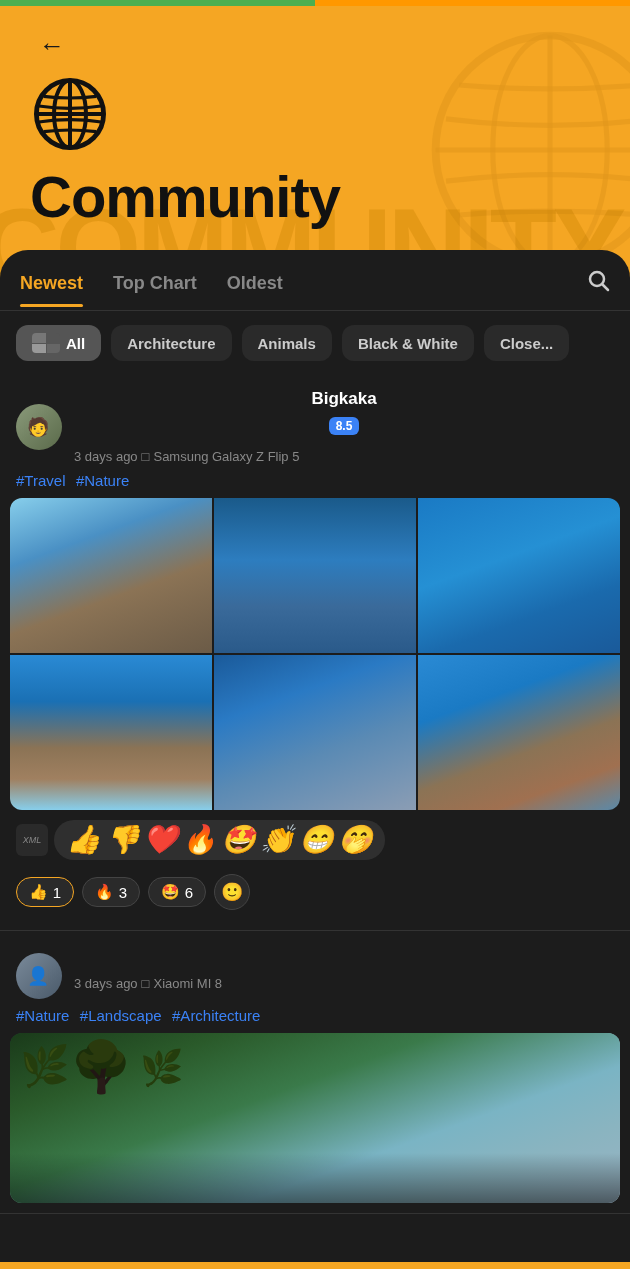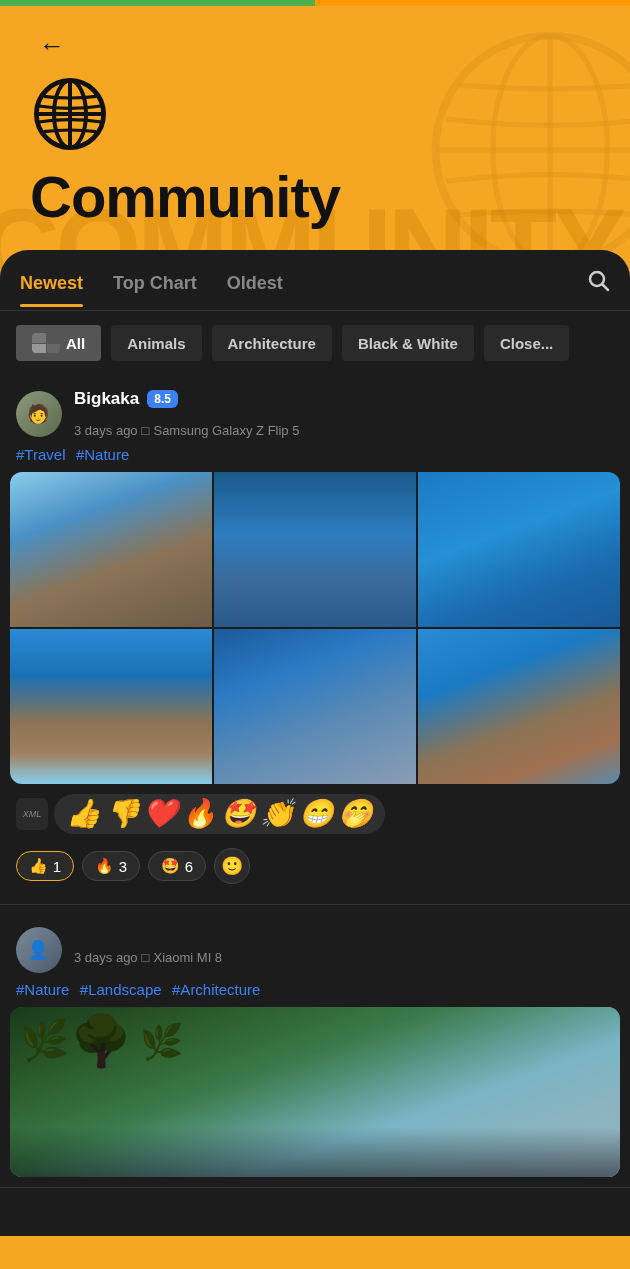--- a/index.html
+++ b/index.html
@@ -132,21 +132,21 @@
     
     .categories {
       display: flex;
       gap: 10px;
       padding: 14px 16px;
       overflow-x: auto;
       scrollbar-width: none;
     }
     .categories::-webkit-scrollbar { display: none; }
     .cat-pill {
-      border-radius: 4px;
+      border-radius: 12px;
       padding: 8px 16px;
       font-size: 15px;
       font-weight: 600;
       cursor: pointer;
       white-space: nowrap;
       display: flex;
       align-items: center;
       gap: 6px;
     }
     .cat-pill.active {
@@ -200,20 +200,21 @@
       font-size: 18px;
       color: #fff;
     }
     .post-meta {
       flex: 1;
     }
     .post-username-row {
       display: flex;
       align-items: center;
       gap: 8px;
+      flex-direction: column;
     }
     .username {
       font-size: 17px;
       font-weight: 700;
       color: #fff;
     }
     .score-badge {
       background: #3B82F6;
       color: #fff;
       font-size: 12px;
@@ -413,24 +414,24 @@
     <div class="cat-pill active">
       <div class="cat-thumb-all">
         <div class="ct-q" style="background:#777;"></div>
         <div class="ct-q" style="background:#555;"></div>
         <div class="ct-q" style="background:#999;"></div>
         <div class="ct-q" style="background:#666;"></div>
       </div>
       <span>All</span>
     </div>
     <div class="cat-pill inactive">
+      <span>Architecture</span>
+    </div>
+    <div class="cat-pill inactive">
       <span>Animals</span>
-    </div>
-    <div class="cat-pill inactive">
-      <span>Architecture</span>
     </div>
     <div class="cat-pill inactive">
       <span>Black &amp; White</span>
     </div>
     <div class="cat-pill inactive">
       <span>Close...</span>
     </div>
   </div>
 
   <div class="post-card">

